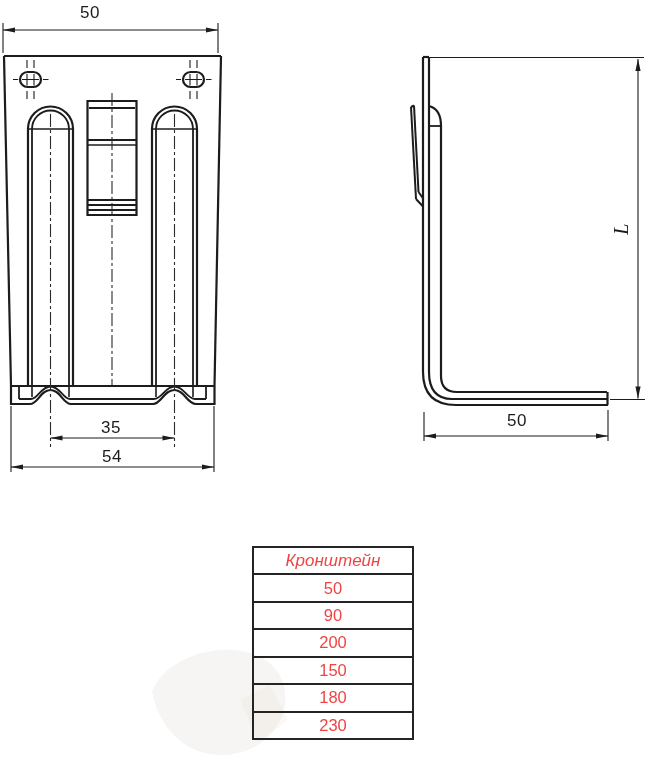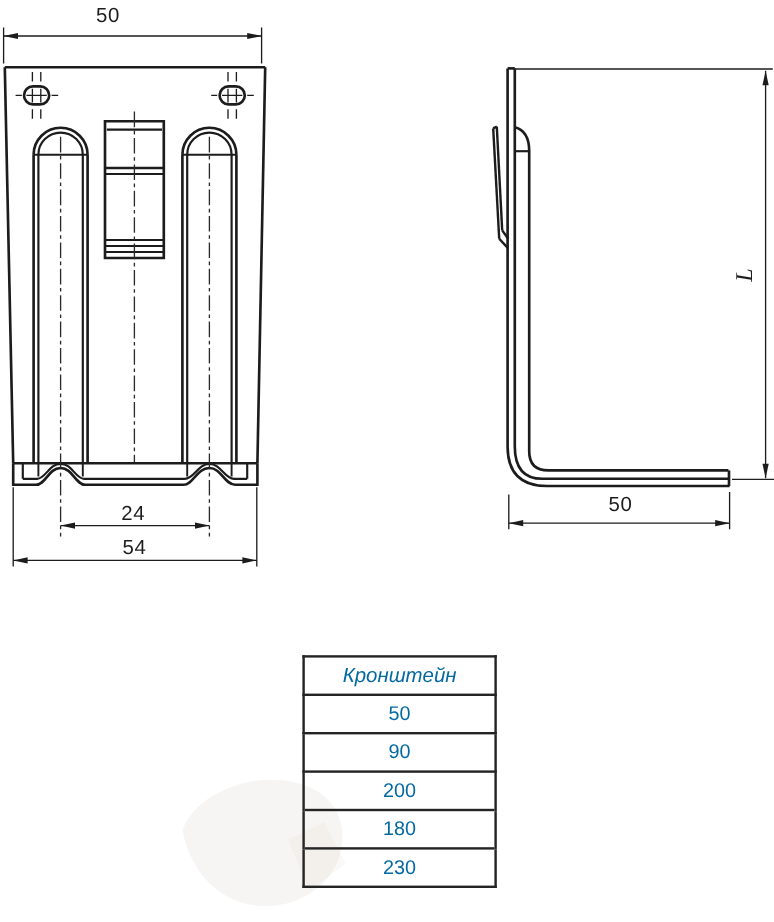--- a/index.html
+++ b/index.html
@@ -31,21 +31,21 @@
     position:absolute;left:252px;top:546px;width:162px;height:194px;
     border-collapse:collapse;table-layout:fixed;
     background:transparent;
   }
   #size-table td{
     border:2px solid #242424;
     height:24px;
     text-align:center;vertical-align:middle;
     font-size:16.5px;
     padding:0;
-    color:#0369a1;
+    color:#ef4444;
   }
   #size-table tr.hdr td{
     font-style:italic;
     font-size:17px;
   }
   
   #size-table tr.dash td{border-bottom-style:dashed;}
   #watermark-blob{
     position:absolute;left:120px;top:630px;width:220px;height:138px;
     pointer-events:none;
@@ -174,21 +174,21 @@
     <g fill="#1c1c1c" stroke="none">
       <polygon points="638,59 635.4,71 640.6,71"></polygon>
       <polygon points="638,398.5 635.4,386.5 640.6,386.5"></polygon>
       <polygon points="424,436 436,433.4 436,438.6"></polygon>
       <polygon points="608,436 596,433.4 596,438.6"></polygon>
     </g>
   </svg>
 
   <span class="dim-label" style="left:90px;top:4px;">50</span>
 
-  <span class="dim-label" style="left:111px;top:419px;">24</span>
+  <span class="dim-label" style="left:111px;top:419px;">35</span>
 
   <span class="dim-label" style="left:112px;top:448px;">54</span>
 
   <span class="dim-label" style="left:517px;top:412px;">50</span>
 
   <span class="dim-label vertical" style="left:621px;top:229px;">L</span>
 
   <table id="size-table">
     <tbody>
       <tr class="hdr">
@@ -197,20 +197,23 @@
       <tr>
         <td>50</td>
       </tr>
       <tr>
         <td>90</td>
       </tr>
       <tr class="dash">
         <td>200</td>
       </tr>
       <tr class="dash">
+        <td>150</td>
+      </tr>
+      <tr class="dash">
         <td>180</td>
       </tr>
       <tr>
         <td>230</td>
       </tr>
     </tbody>
   </table>
 
 </div>
 

